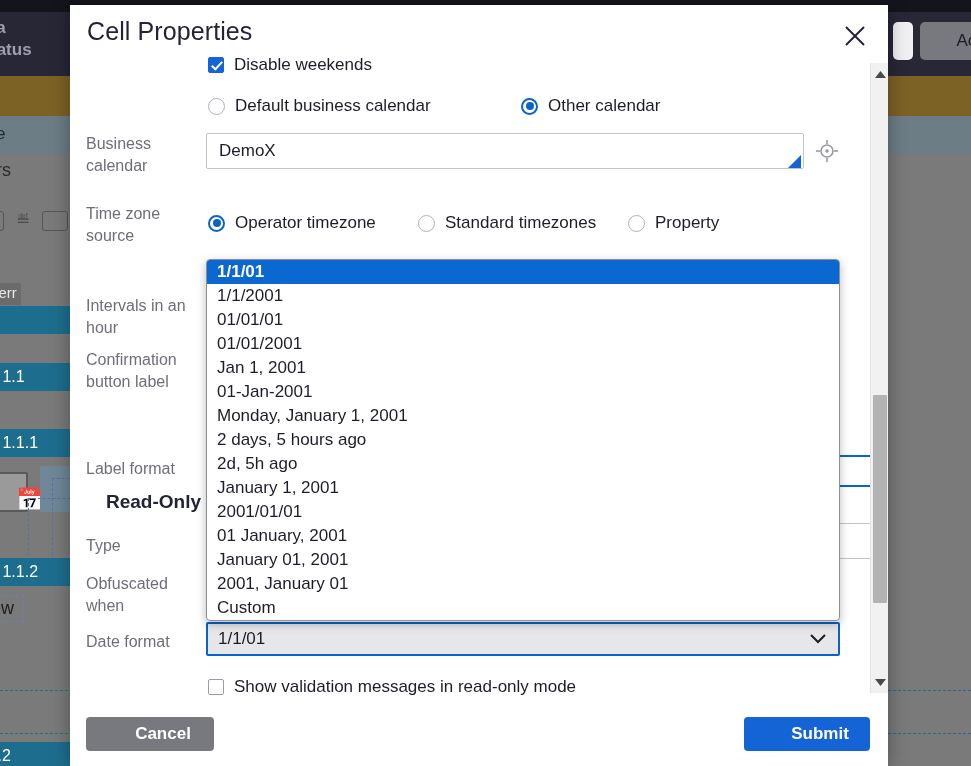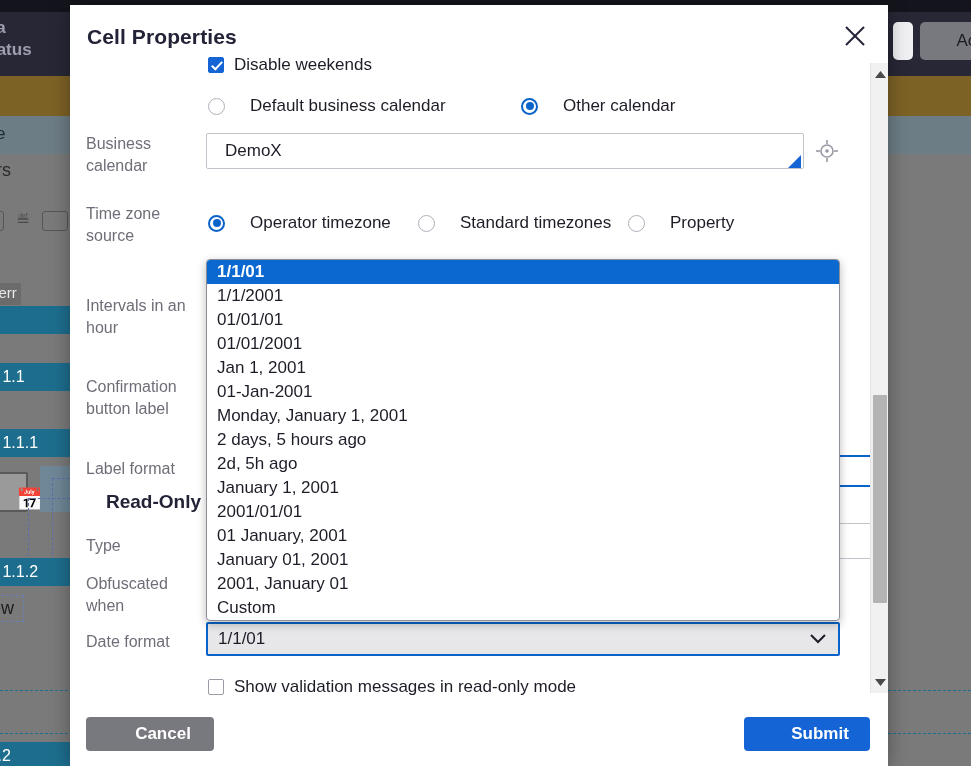--- a/index.html
+++ b/index.html
@@ -107,22 +107,22 @@
     width: 818px; height: 761px;
     background: #ffffff;
     box-shadow: 0 2px 18px rgba(0,0,0,0.35);
     overflow: hidden;
   }
   .modal-header {
     position: absolute; left: 0; top: 0; width: 818px; height: 58px;
     background: #ffffff;
   }
   .modal-title {
-    position: absolute; left: 17px; top: 20px;
-    font-size: 21px; color: #232338; font-weight: bold;
+    position: absolute; left: 17px; top: 12px;
+    font-size: 25px; color: #232338; font-weight: normal;
     letter-spacing: .1px;
   }
   .close-icon {
     position: absolute; right: 18px; top: 16px;
     width: 30px; height: 30px; cursor: pointer;
     display: flex; align-items: center; justify-content: center;
   }
   .close-icon svg { display: block; }
 
   .modal-body {
@@ -134,21 +134,21 @@
   .field-label {
     position: absolute; color: #6e6e78; font-size: 16px;
     line-height: 22px; width: 120px; left: 16px;
   }
   .section-heading {
     position: absolute; left: 16px; color: #232338;
     font-size: 19px; font-weight: bold; white-space: nowrap;
   }
 
   .radio {
-    display: inline-flex; align-items: center; gap: 25px;
+    display: inline-flex; align-items: center; gap: 10px;
     font-size: 17px; color: #1d1d28; cursor: pointer;
   }
   .radio .dot {
     width: 17px; height: 17px; border-radius: 50%;
     border: 1.5px solid #b0b0ba; background: #fff;
     display: inline-block; position: relative; flex: none;
   }
   .radio.on .dot { border-color: #0a63c9; border-width: 2px; }
   .radio.on .dot::after {
     content: ""; position: absolute; left: 50%; top: 50%;
@@ -166,21 +166,21 @@
   }
   .cbx.on .box { background: #1464d6; border-color: #1464d6; }
   .cbx.on .box::after {
     content: ""; position: absolute; left: 5px; top: 1px;
     width: 4px; height: 9px; border: solid #fff;
     border-width: 0 2px 2px 0; transform: rotate(43deg);
   }
 
   .text-input {
     position: absolute; background: #fff; border: 1px solid #c3c3cc;
-    font-size: 17px; color: #1d1d28; padding: 4px 18px;
+    font-size: 17px; color: #1d1d28; padding: 4px 12px;
     border-radius: 2px; outline: none; font-family: inherit;
   }
   .ref-tri {
     position: absolute; width: 0; height: 0;
     border-style: solid; border-width: 0 0 13px 13px;
     border-color: transparent transparent #1464d6 transparent;
   }
   .target-icon {
     position: absolute; color: #9a9aa6;
   }
@@ -350,21 +350,21 @@
     <label class="radio" style="position:absolute; left:348px; top:150px;">
       <span class="dot"></span>
       <span>Standard timezones</span>
     </label>
     <label class="radio" style="position:absolute; left:558px; top:150px;">
       <span class="dot"></span>
       <span>Property</span>
     </label>
 
     <div class="field-label" style="top:232px;">Intervals in an hour</div>
-    <div class="field-label" style="top:286px;margin-top:27px;">Confirmation button label</div>
+    <div class="field-label" style="top:286px;">Confirmation button label</div>
     <div class="field-label" style="top:395px;">Label format</div>
     <div class="section-heading" style="top:428px;margin-left:20px;">Read-Only Fo</div>
     <div class="field-label" style="top:472px;">Type</div>
     <div class="field-label" style="top:510px;">Obfuscated when</div>
 
     <div class="hidden-input-edge" style="left:752px; top:392px; width:88px; height:32px;"></div>
     <div class="plain-input-edge" style="left:752px; top:460px; width:88px; height:36px;"></div>
 
     <div class="field-label" style="top:568px;">Date format</div>
     <div class="select-box" style="left:136px; top:559px; width:634px; height:34px;">

